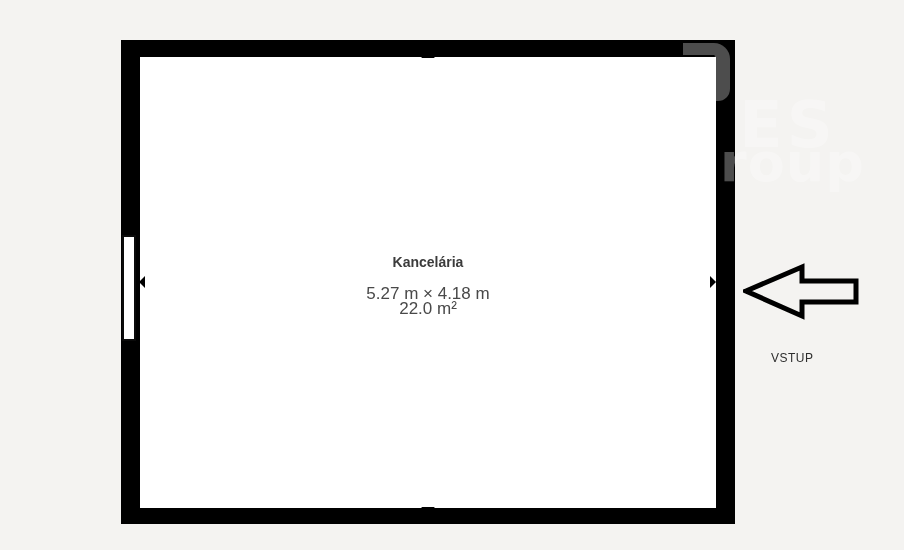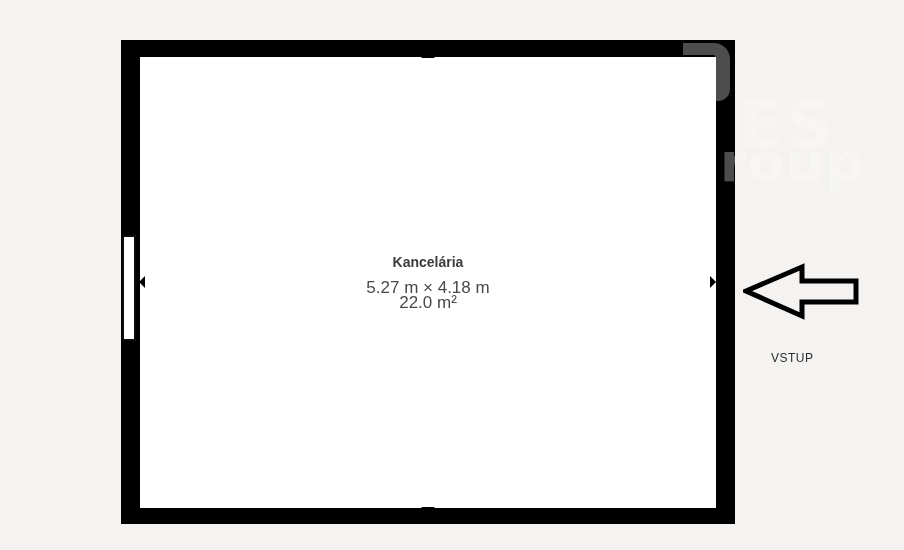--- a/index.html
+++ b/index.html
@@ -35,21 +35,21 @@
     position: absolute;
     left: 0; top: 198px;
     width: 100%;
     text-align: center;
     line-height: 15px;
   }
   .room-title {
     font-size: 14px;
     font-weight: 700;
     color: #3b3b3b;
-    margin-bottom: 10px;
+    margin-bottom: 16px;
   }
   .room-dim, .room-area {
     font-size: 17px;
     color: #494949;
   }
 
   
   .tri { position: absolute; width: 0; height: 0; }
   .tri-up {
     left: 281px; top: -5px;

